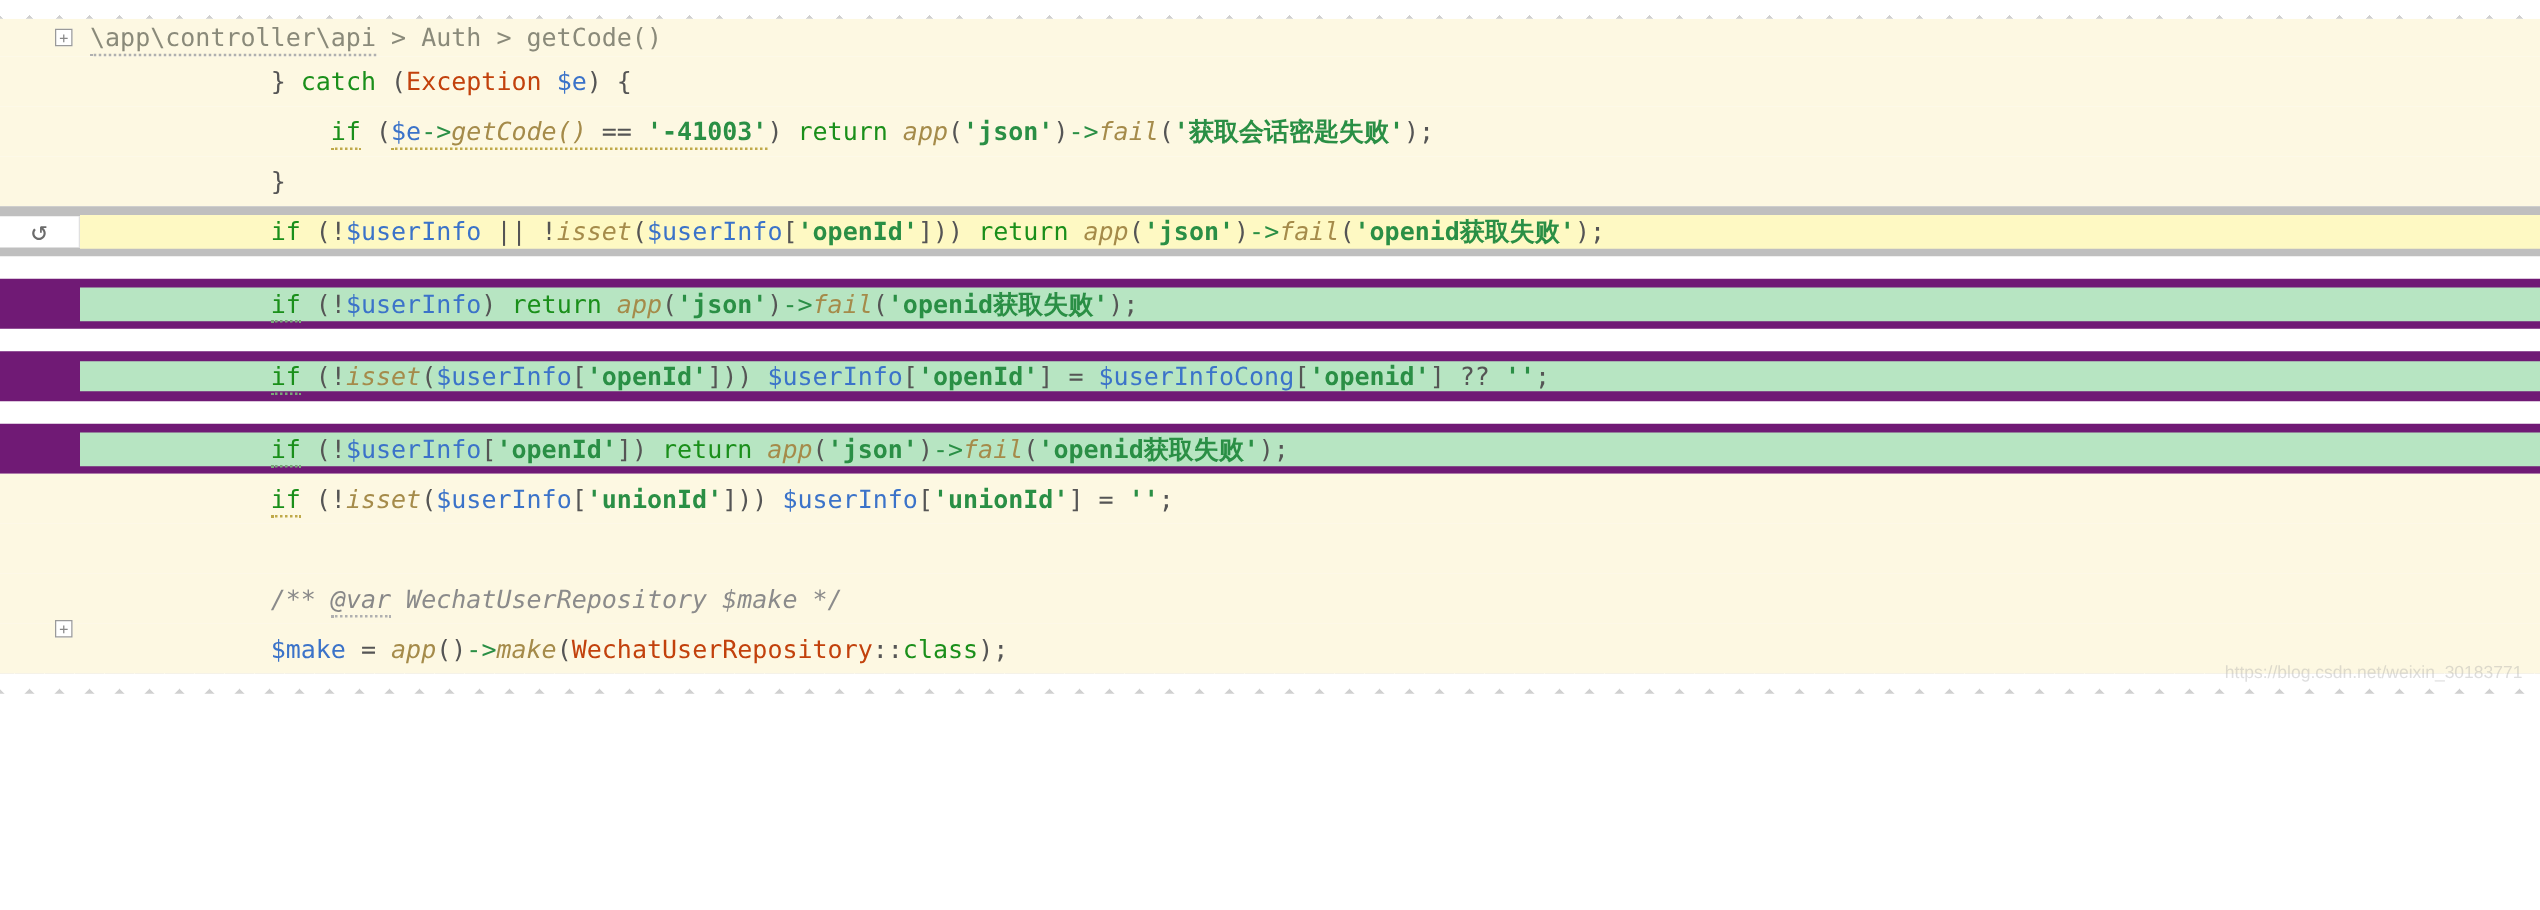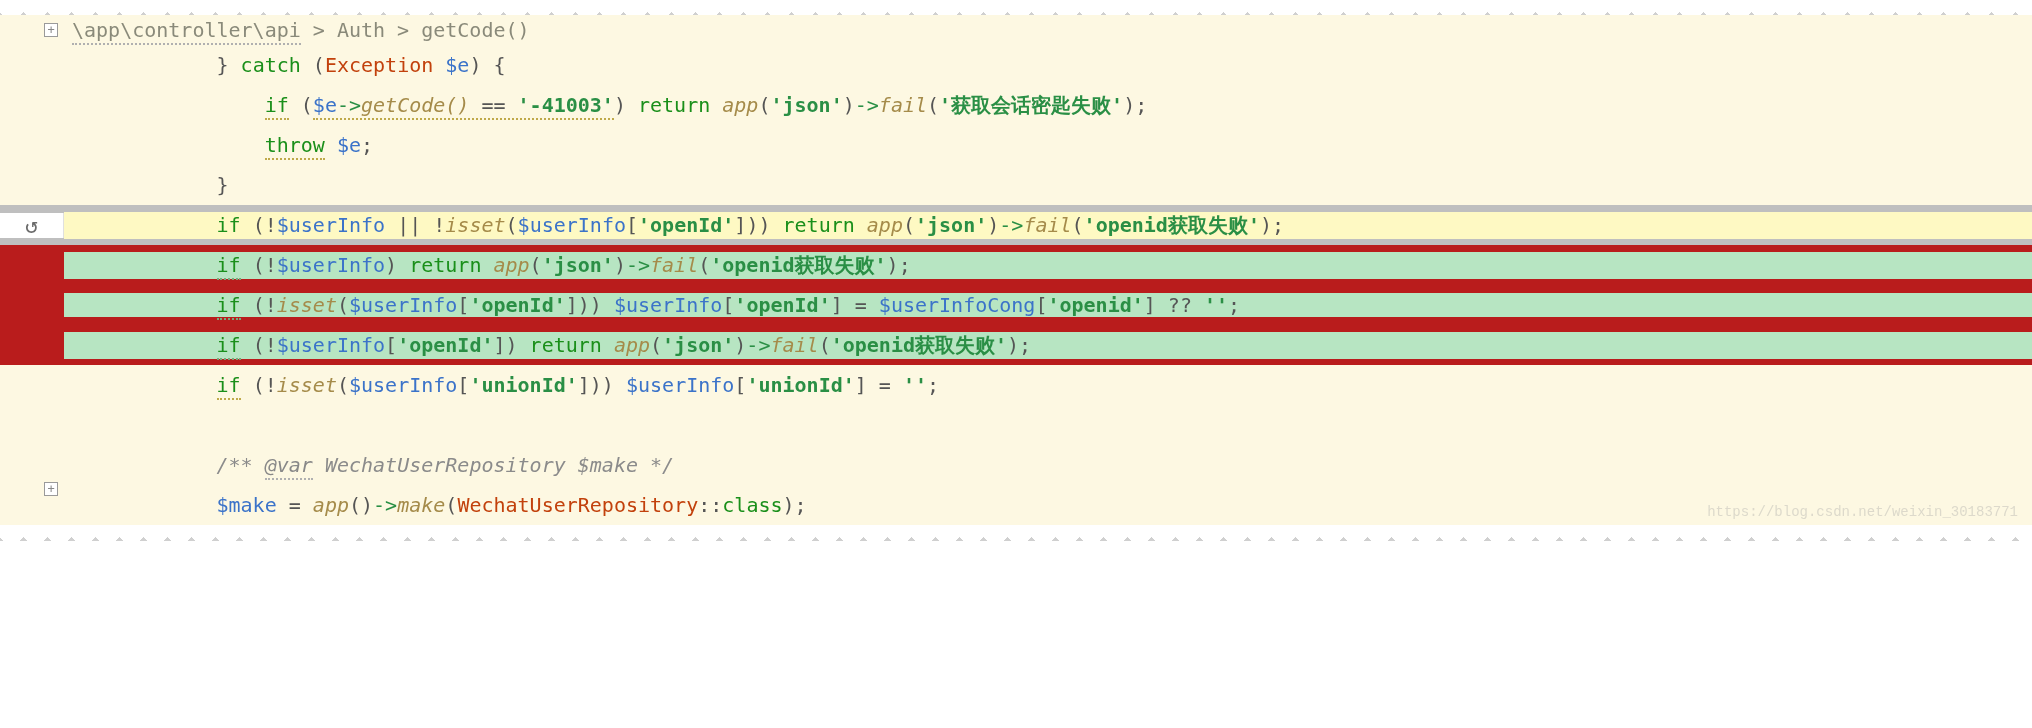--- a/index.html
+++ b/index.html
@@ -76,21 +76,21 @@
   }
   .code {
     flex: 1;
     padding-left: 8px;
     white-space: pre;
     font-variant-ligatures: none;
   }
   .bg-normal { background: #fdf8e2; }
   .bg-removed { background: #bfbfbf; }
   .bg-removed .code { background: #fef9c3; }
-  .bg-added { background: #b91c1c; }
+  .bg-added { background: #701a75; margin-top: 18px; }
   .bg-added .code { background: #b7e5c2; }
 
   .line.bg-normal .gutter { background: #ffffff; }
   .line.bg-removed .gutter { background: #ffffff; }
   .line.bg-added .gutter { background: #ffffff; }
 
   
   .kw { color: #1a8f1a; }       
   .var { color: #3b73c9; }           
   .arrow { color: #2a8f45; }         
@@ -103,23 +103,23 @@
   .comment { color: #8b8b8b; font-style: italic; }
   .tagword { color: #888; font-weight: normal; font-style: italic; }
   .type-italic { color: #8b8b8b; font-style: italic; }
   .dashed { border-bottom: 2px dotted #bfa94a; padding-bottom: 1px; }
   .dashed-gray { border-bottom: 2px dotted #b0b0b0; padding-bottom: 1px; }
   .dashed-green { border-bottom: 2px dotted #7aa77a; padding-bottom: 1px; }
 
   .watermark {
     position: absolute;
     right: 14px;
-    bottom: 21px;
+    bottom: 10px;
     color: rgba(160,160,160,0.35);
-    font-family: Liberation Mono, monospace;
+    font-family: Liberation Sans, sans-serif;
     font-size: 14px;
     pointer-events: none;
   }
 </style>
 </head>
 <body>
 
 <div class="editor">
 
   <div class="zigzag"></div>
@@ -134,24 +134,20 @@
   <div class="line bg-normal">
     <div class="gutter"></div>
     <div class="code"><span>            </span><span class="punct">}</span><span class="kw"> catch </span><span class="paren">(</span><span class="classname">Exception </span><span class="var">$e</span><span class="paren">)</span><span class="punct"> {</span></div>
   </div>
 
   <div class="line bg-normal">
     <div class="gutter"></div>
     <div class="code"><span>                </span><span class="kw dashed">if</span><span> </span><span class="paren">(</span><span class="dashed"><span class="var">$e</span><span class="arrow">-&gt;</span><span class="method">getCode()</span><span class="op"> == </span><span class="string">'-41003'</span></span><span class="paren">)</span><span class="kw"> return </span><span class="method">app</span><span class="paren">(</span><span class="string">'json'</span><span class="paren">)</span><span class="arrow">-&gt;</span><span class="method">fail</span><span class="paren">(</span><span class="string">'获取会话密匙失败'</span><span class="paren">)</span><span class="punct">;</span></div>
   </div>
 
-  <div class="line bg-normal">
-    <div class="gutter"></div>
-    <div class="code"><span>                </span><span class="kw dashed">throw</span><span> </span><span class="var">$e</span><span class="punct">;</span></div>
-  </div>
 
   <div class="line bg-normal">
     <div class="gutter"></div>
     <div class="code"><span>            </span><span class="punct">}</span></div>
   </div>
 
   <div class="line bg-removed">
     <div class="gutter">
       <span class="rollback-icon">↺</span>
     </div>

